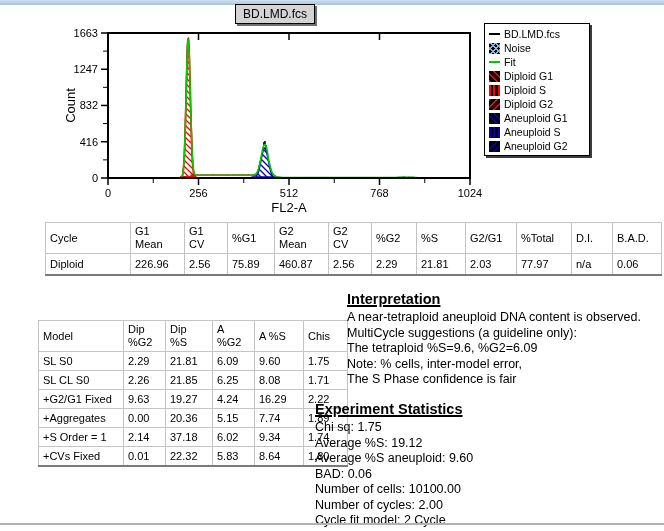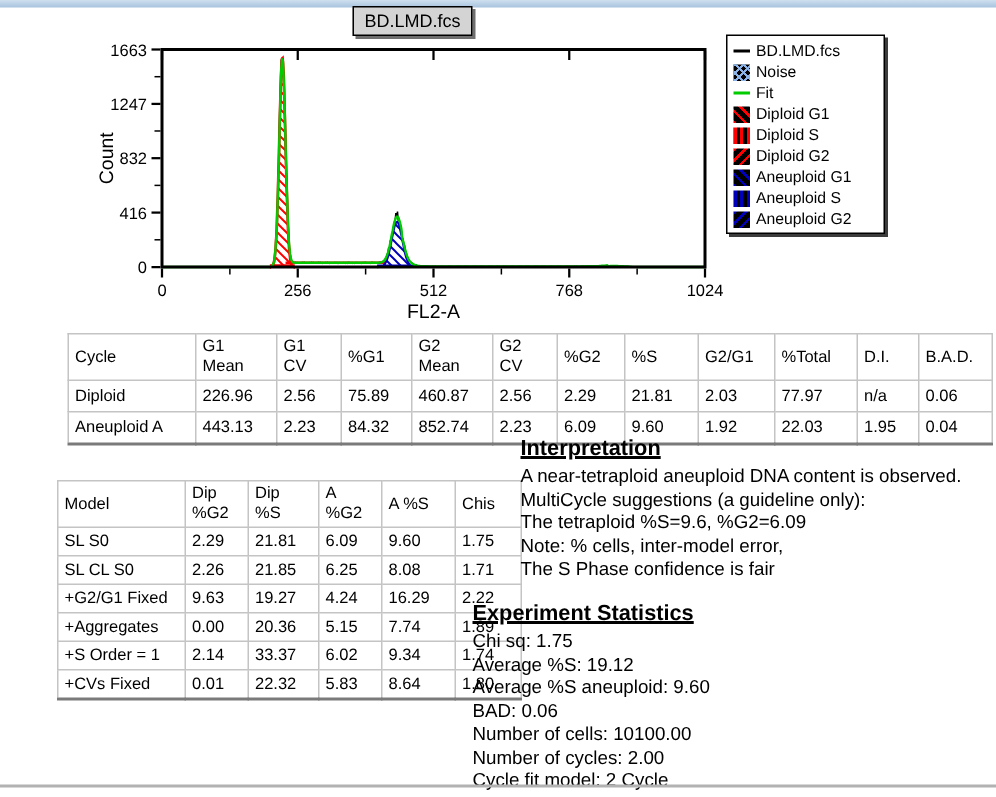--- a/index.html
+++ b/index.html
@@ -175,34 +175,20 @@
           <td>75.89</td>
           <td>460.87</td>
           <td>2.56</td>
           <td>2.29</td>
           <td>21.81</td>
           <td>2.03</td>
           <td>77.97</td>
           <td>n/a</td>
           <td>0.06</td>
         </tr>
-        <tr>
-          <td>Aneuploid A</td>
-          <td>443.13</td>
-          <td>2.23</td>
-          <td>84.32</td>
-          <td>852.74</td>
-          <td>2.23</td>
-          <td>6.09</td>
-          <td>9.60</td>
-          <td>1.92</td>
-          <td>22.03</td>
-          <td>1.95</td>
-          <td>0.04</td>
-        </tr>
       </tbody>
     </table>
 
   <table class="stats" id="model-table">
       <thead>
         <tr>
           <th style="width: 76px;">Model</th>
           <th style="width: 33px;">Dip
 %G2</th>
           <th style="width: 38px;">Dip
@@ -242,21 +228,21 @@
           <td>+Aggregates</td>
           <td>0.00</td>
           <td>20.36</td>
           <td>5.15</td>
           <td>7.74</td>
           <td>1.89</td>
         </tr>
         <tr>
           <td>+S Order = 1</td>
           <td>2.14</td>
-          <td>33.37</td>
+          <td>37.18</td>
           <td>6.02</td>
           <td>9.34</td>
           <td>1.74</td>
         </tr>
         <tr>
           <td>+CVs Fixed</td>
           <td>0.01</td>
           <td>22.32</td>
           <td>5.83</td>
           <td>8.64</td>

